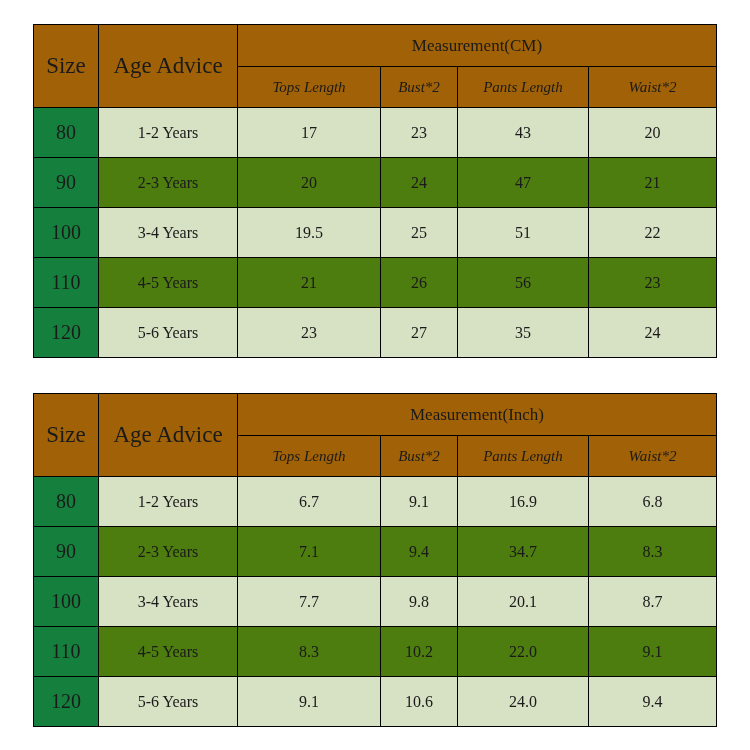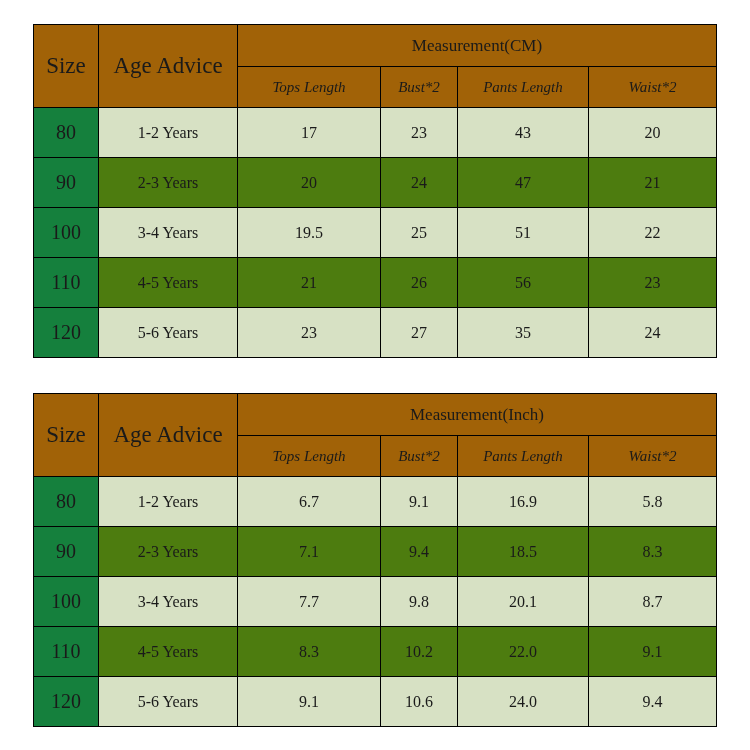--- a/index.html
+++ b/index.html
@@ -181,28 +181,28 @@
         <th class="hdr hdr-sub">Waist*2</th>
       </tr>
     </thead>
     <tbody>
       <tr class="row-green">
         <td class="cell-size">80</td>
         <td class="cell-age">1-2 Years</td>
         <td class="cell-num">6.7</td>
         <td class="cell-num">9.1</td>
         <td class="cell-num">16.9</td>
-        <td class="cell-num">5.8</td>
+        <td class="cell-num">6.8</td>
       </tr>
       <tr class="row-amber">
         <td class="cell-size">90</td>
         <td class="cell-age">2-3 Years</td>
         <td class="cell-num">7.1</td>
         <td class="cell-num">9.4</td>
-        <td class="cell-num">18.5</td>
+        <td class="cell-num">34.7</td>
         <td class="cell-num">8.3</td>
       </tr>
       <tr class="row-green">
         <td class="cell-size">100</td>
         <td class="cell-age">3-4 Years</td>
         <td class="cell-num">7.7</td>
         <td class="cell-num">9.8</td>
         <td class="cell-num">20.1</td>
         <td class="cell-num">8.7</td>
       </tr>

